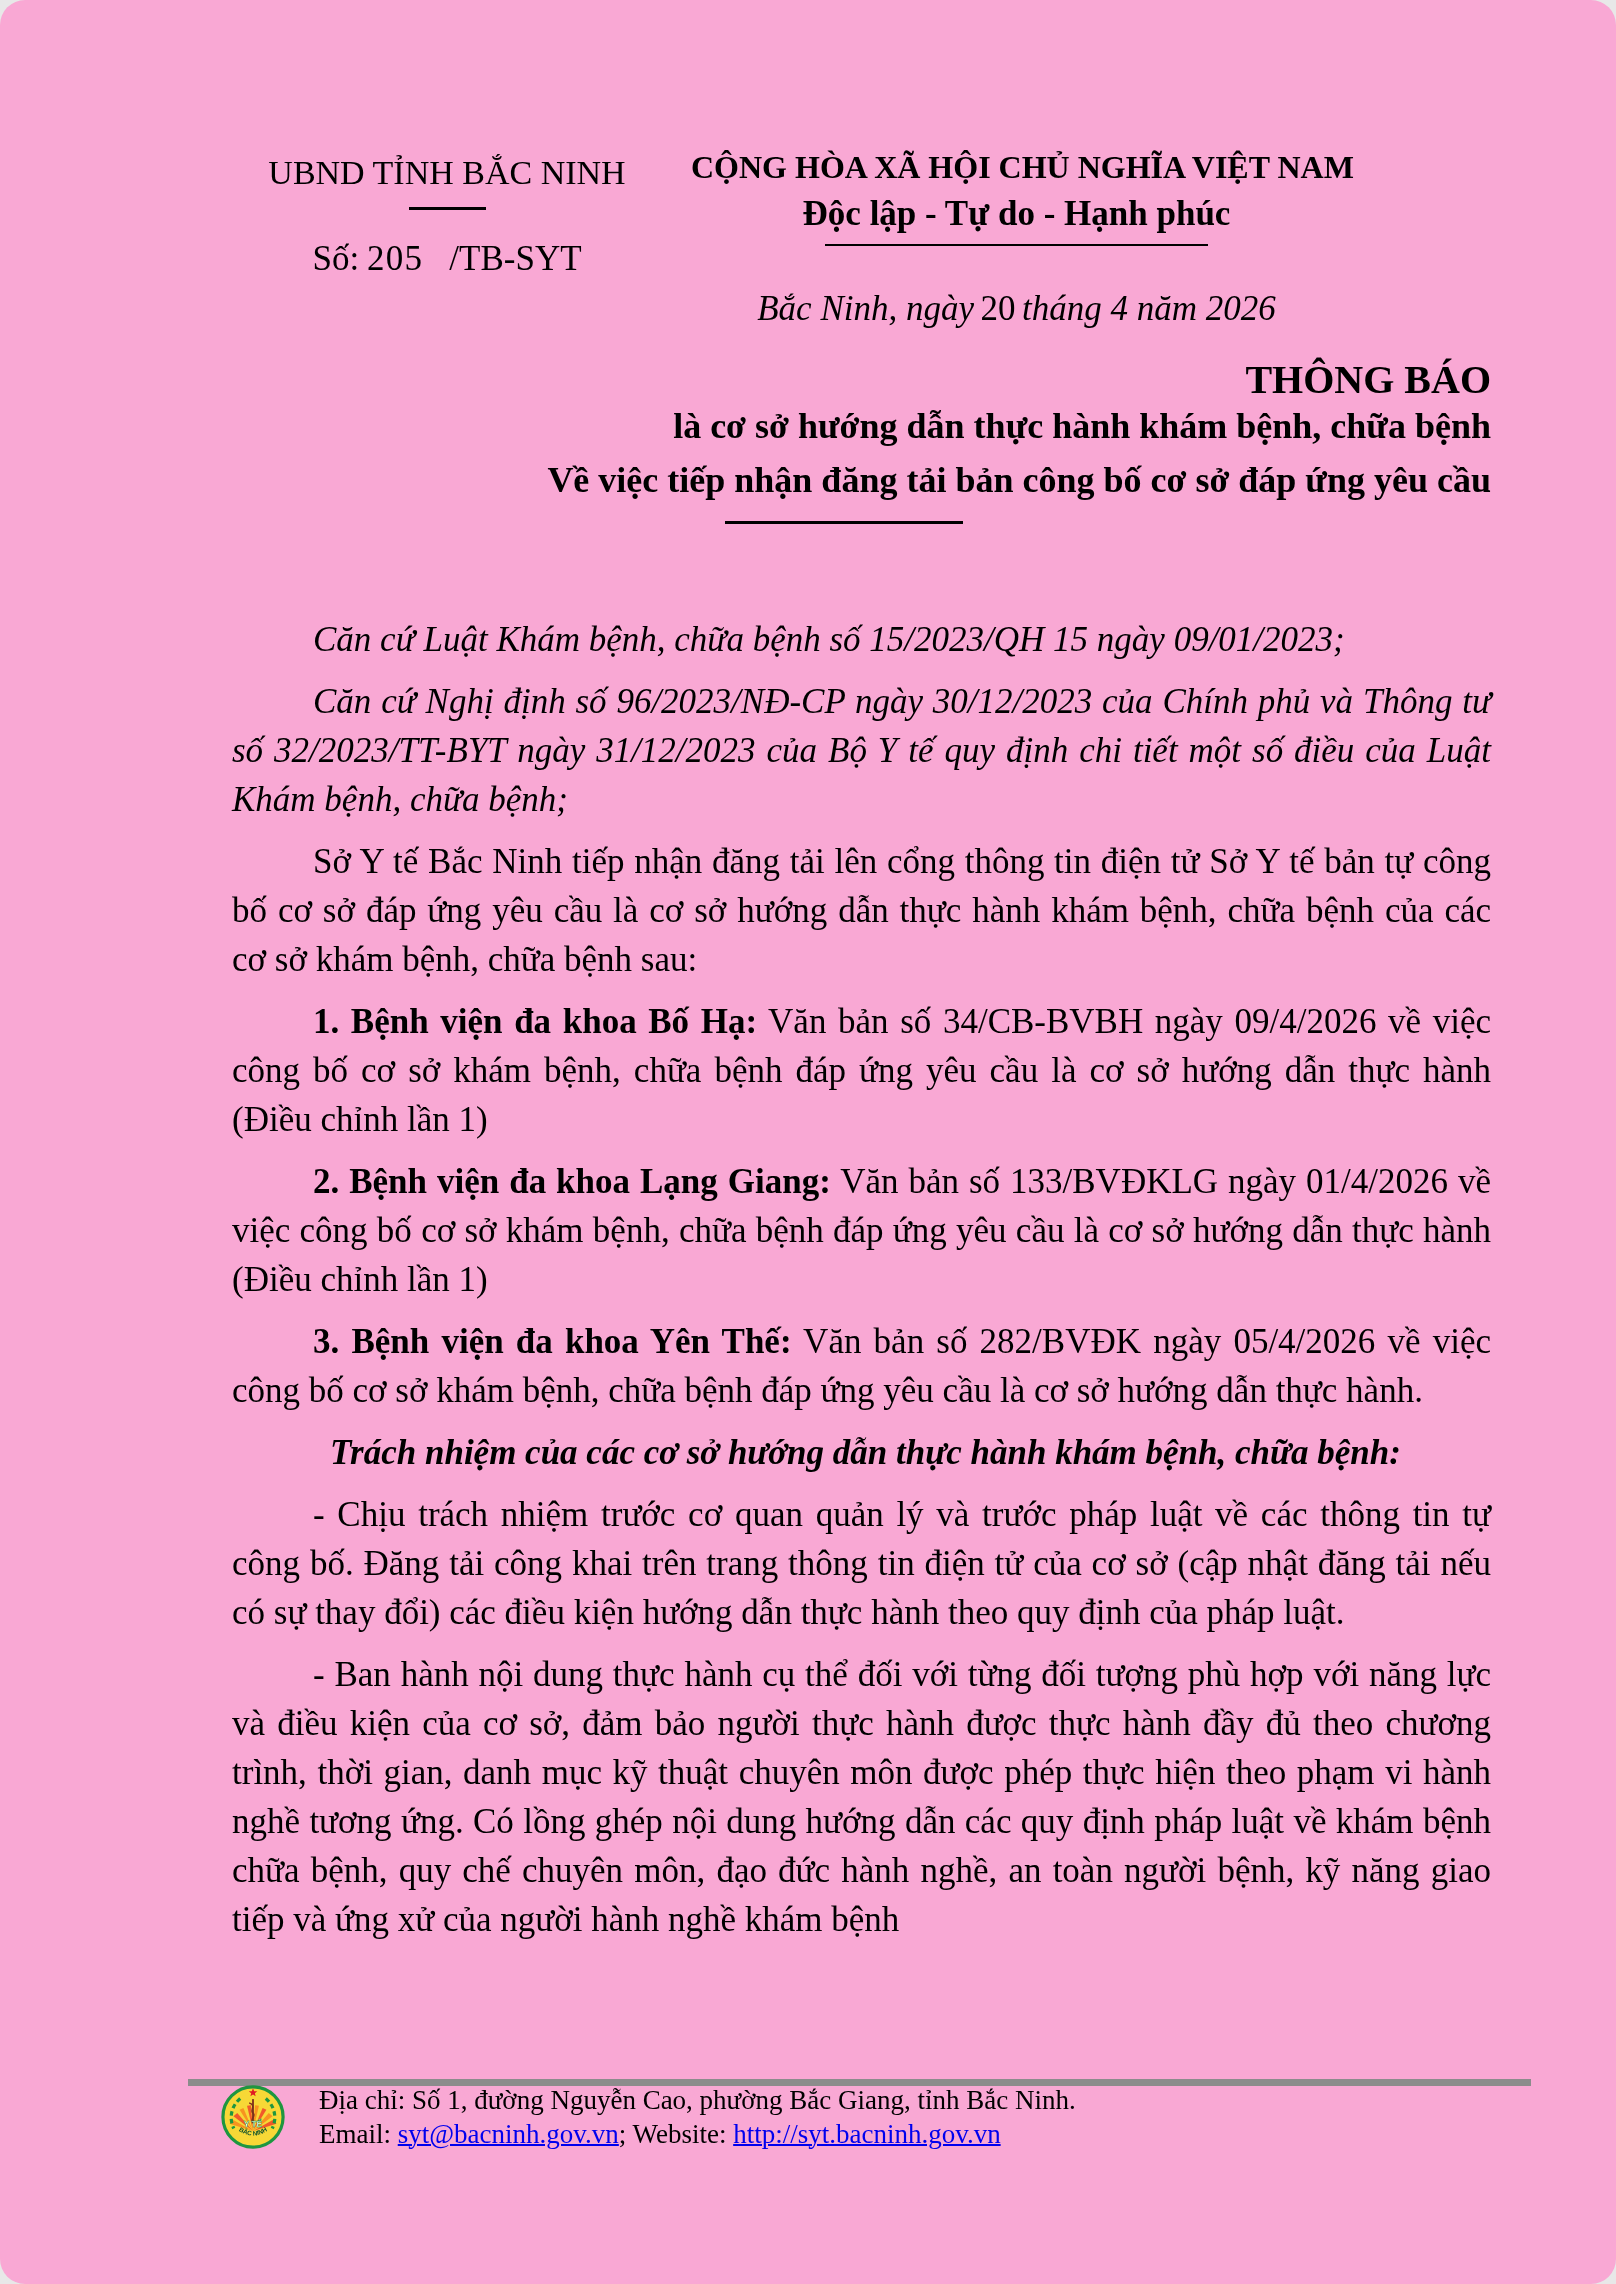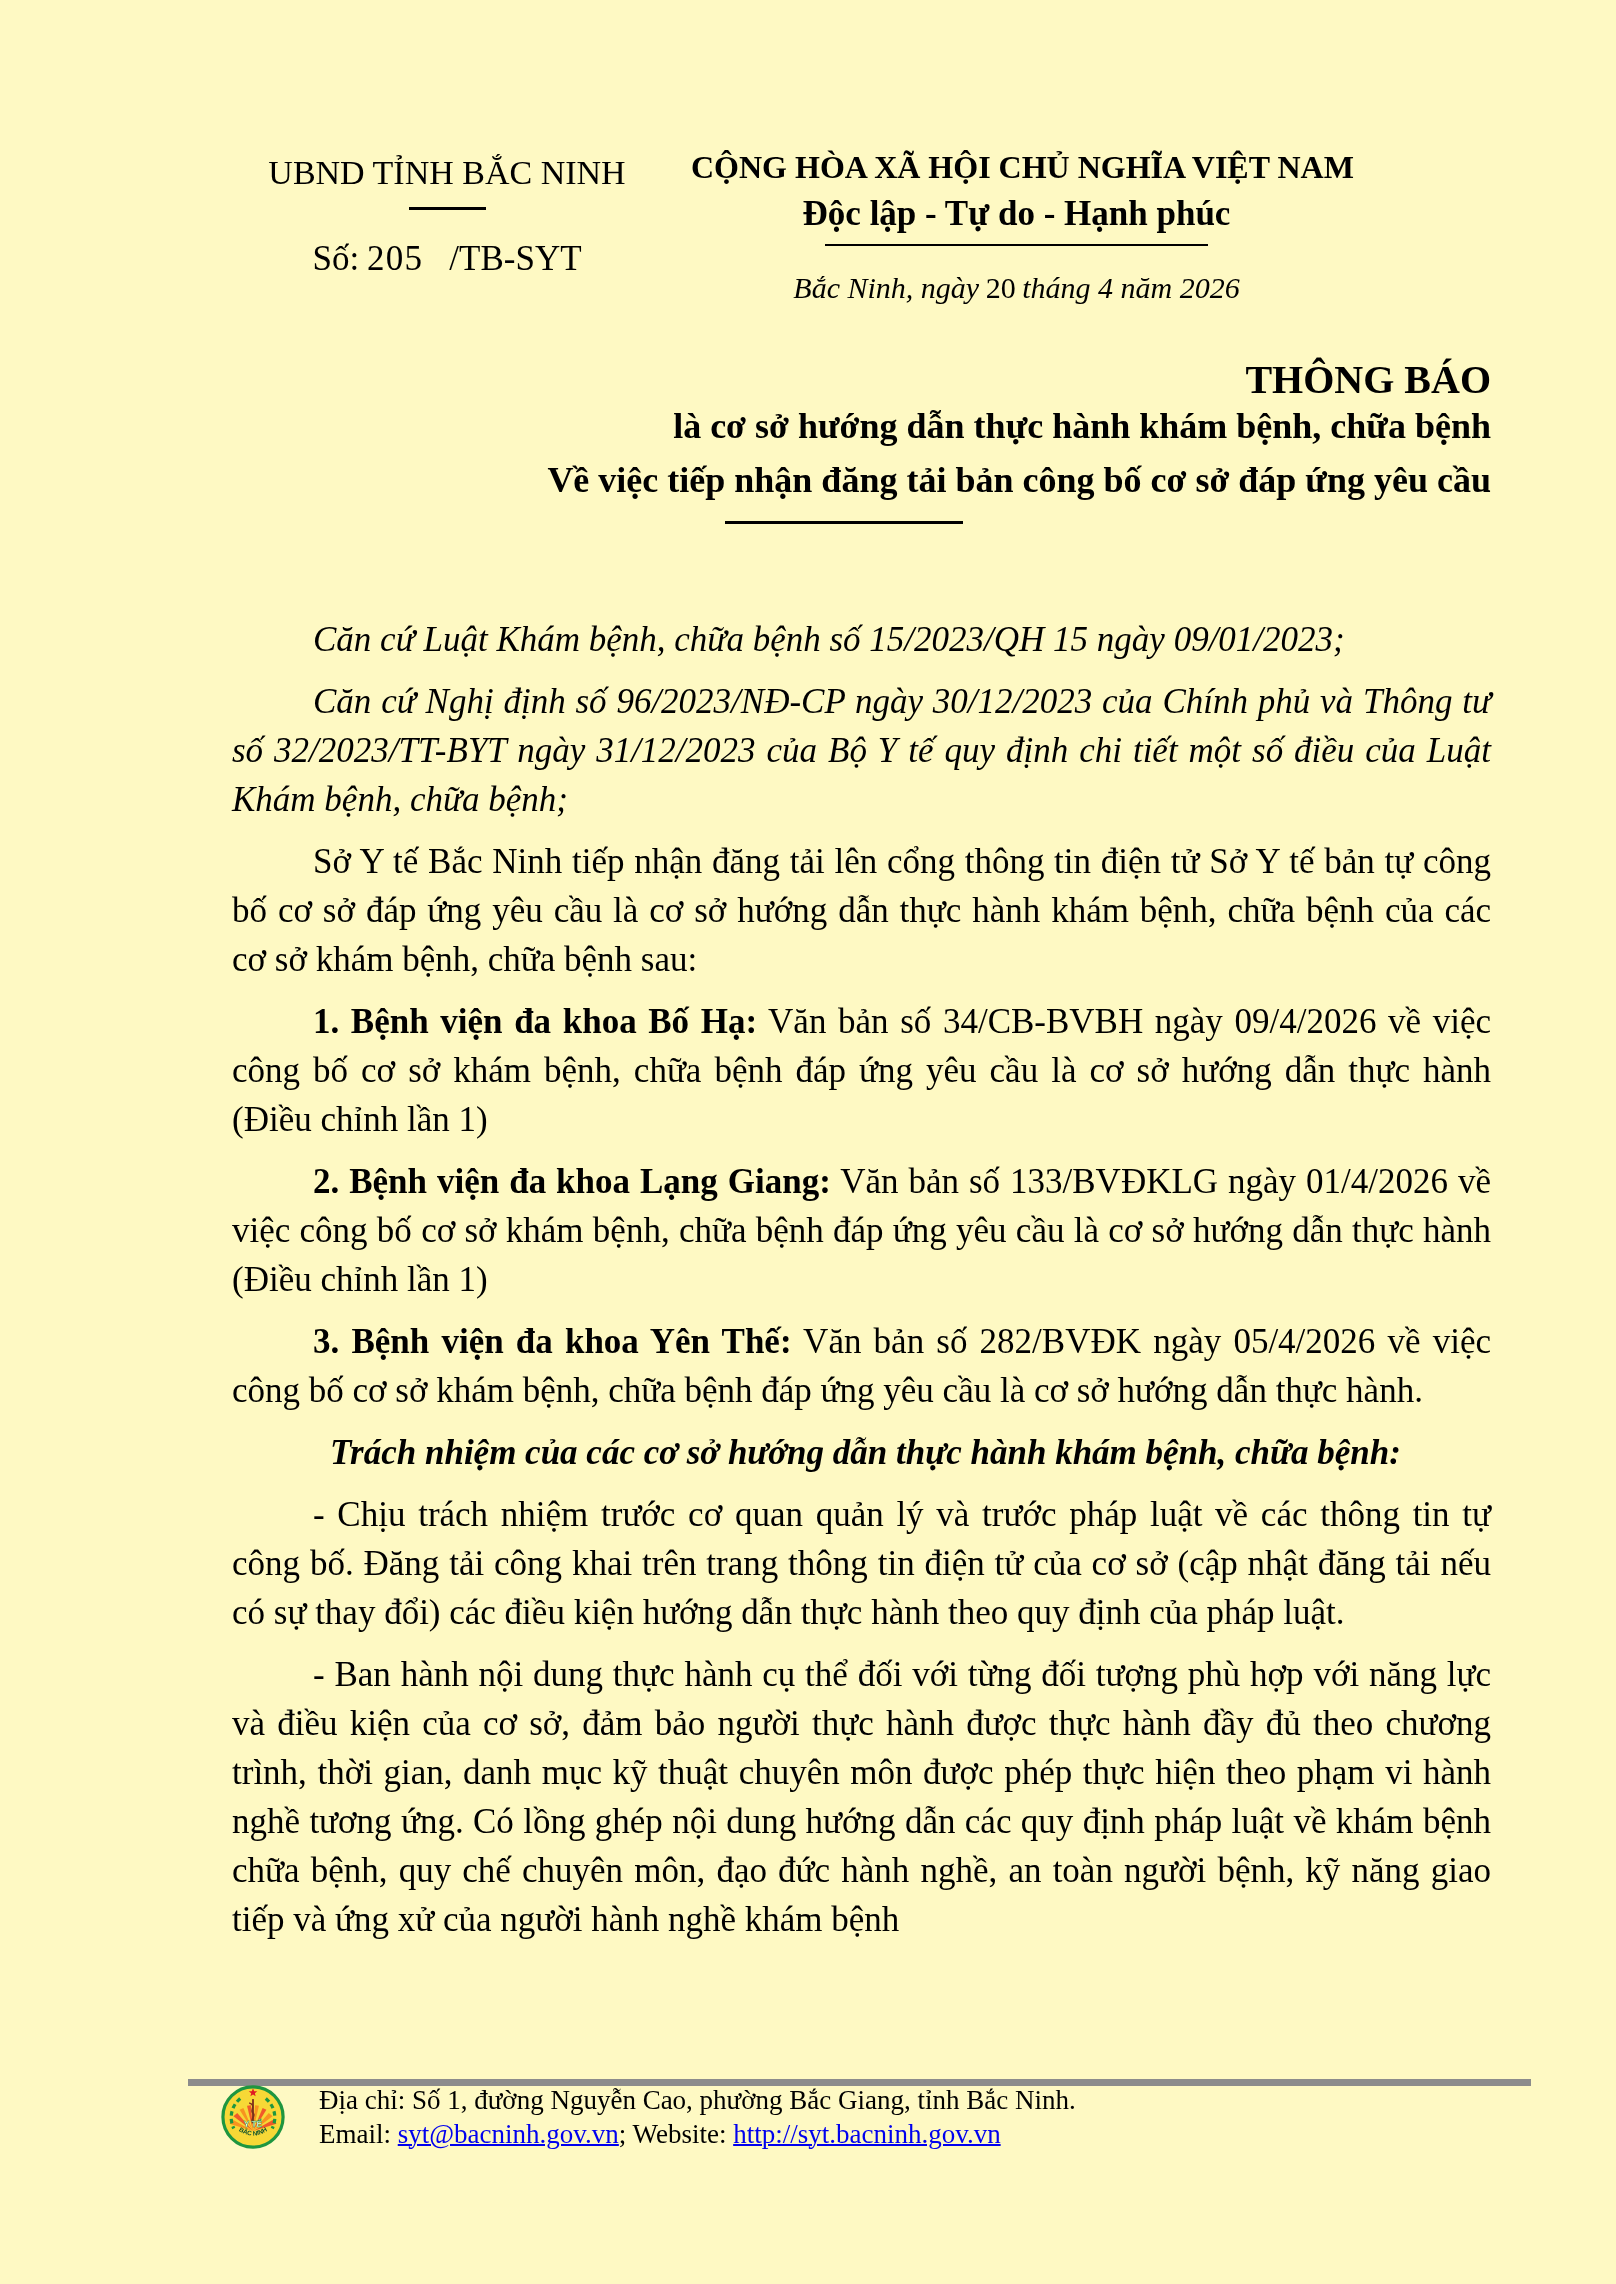--- a/index.html
+++ b/index.html
@@ -1,38 +1,39 @@
 <!DOCTYPE html>
 <html lang="vi" style="font-size:10.4px"><head>
 <meta charset="utf-8">
 <style>
   html,body{margin:0;padding:0;background:#e8e8e8;}
   .page{
     position:relative;
     width:1616px;height:2284px;
-    background:#fef9c3;
+    background:#f9a8d4;
     font-family:"Liberation Serif","DejaVu Serif",serif;
     color:#000;
     overflow:hidden;
+    border-radius:25px;
   }
 
   
   .header-left{position:absolute;left:232px;top:152px;width:430px;text-align:center;}
   .org-parent{font-size:34px;line-height:42px;}
   .org-name{font-size:35px;font-weight:bold;line-height:42px;margin-top:6.5px;}
   .org-rule{width:77px;height:2.6px;background:#000;margin:13px auto 0;}
   .doc-number{margin-top:29px;font-size:35px;white-space:nowrap;}
   .doc-number .val{padding:0 9px 0 7.8px;letter-spacing:1.3px;}
   .doc-number .suffix{padding-left:17px;}
 
   .header-right{position:absolute;left:691px;top:148px;width:651px;text-align:center;}
   .motto1{font-size:32px;font-weight:bold;line-height:39px;white-space:nowrap;}
   .motto2{font-size:35px;font-weight:bold;line-height:40px;margin-top:6.5px;}
   .motto-rule{width:383px;height:2.6px;background:#000;margin:10.4px auto 0;}
-  .place-date{margin-top:25px;font-size:30px;font-style:italic;white-space:nowrap;}
+  .place-date{margin-top:43px;font-size:35px;font-style:italic;white-space:nowrap;}
   .place-date .day{font-style:normal;padding:0 6.5px;}
 
   
   .title-block{position:absolute;left:232px;top:357px;width:1259px;text-align:right;}
   .doc-title{font-size:40px;font-weight:bold;line-height:46px;}
   .doc-subtitle{font-size:36px;font-weight:bold;line-height:46px;}
   .doc-subtitle.first{margin-top:7.8px;}
   .title-rule{width:238px;height:3.3px;background:#000;margin:18px auto 0;transform:translateX(-18px);}
 
   

